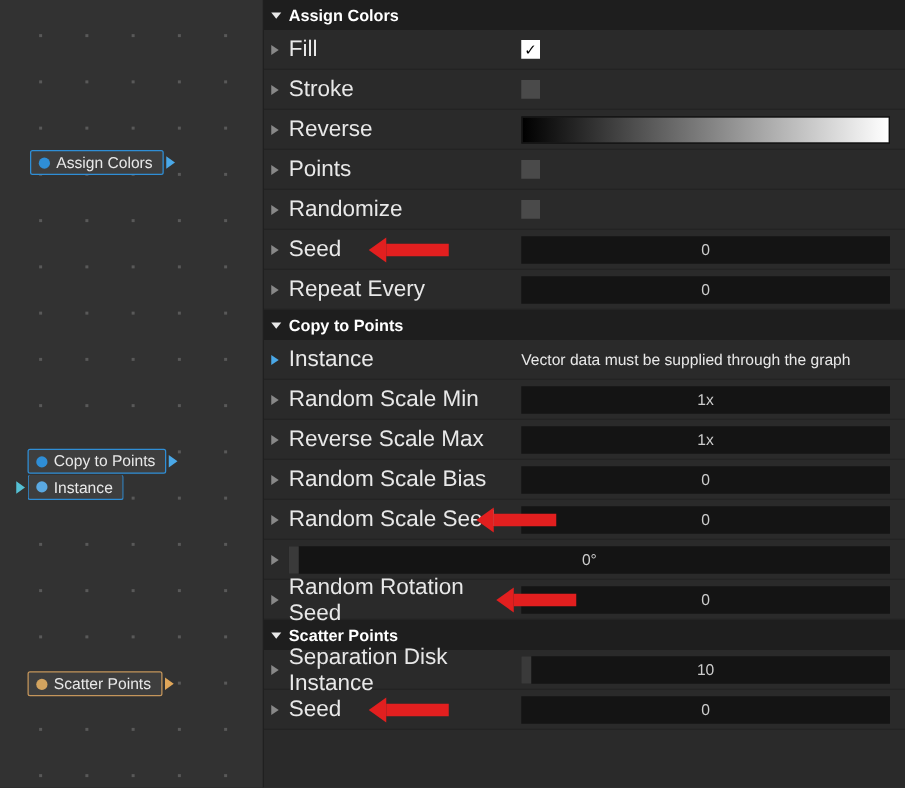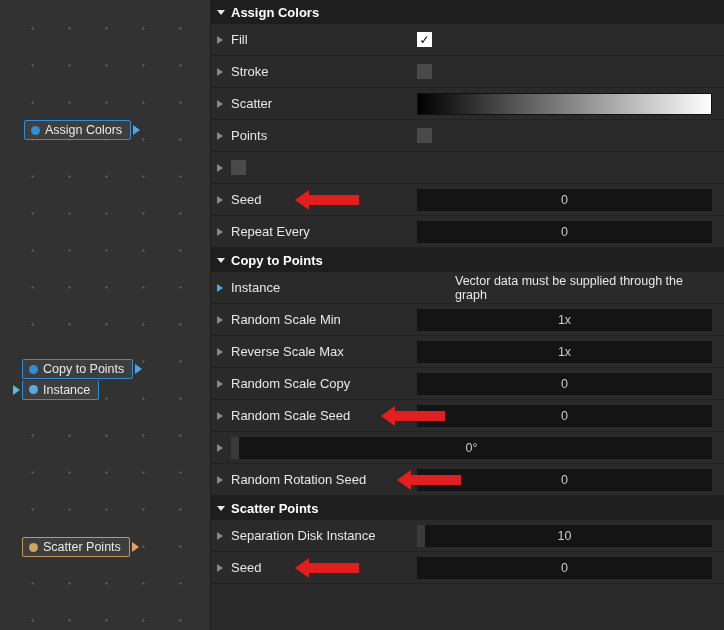--- a/index.html
+++ b/index.html
@@ -108,21 +108,21 @@
     border-top: 4px solid transparent;
     border-bottom: 4px solid transparent;
     border-left: 6px solid #888;
     margin-right: 8px;
     flex-shrink: 0;
   }
   .row .tri-label.blue { border-left-color: #4aa8e8; }
   .row .label {
     flex: 0 0 186px;
     color: #e8e8e8;
-    font-size: 13px;
+    font-size: 18px;
   }
   .row .control {
     flex: 1;
     padding-right: 12px;
     display: flex;
     align-items: center;
     justify-content: center;
     position: relative;
   }
   .checkbox {
@@ -157,21 +157,20 @@
     position: absolute;
     left: 0; top: 0; bottom: 0;
     width: 8px;
     background: #3a3a3a;
   }
   .hint-text {
     font-size: 12.5px;
     color: #e8e8e8;
     width: 100%;
     text-align: left;
-    margin-left: 38px;
   }
   
   .arrow {
     position: absolute;
     display: flex;
     align-items: center;
     pointer-events: none;
   }
   .arrow .shaft {
     height: 10px;
@@ -229,34 +228,35 @@
   </div>
   <div class="row">
     <span class="tri-label"></span>
     <span class="label">Stroke</span>
     <div class="control">
         <div class="checkbox-empty"></div>
       </div>
   </div>
   <div class="row">
     <span class="tri-label"></span>
-    <span class="label">Scatter</span>
+    <span class="label">Reverse</span>
     <div class="control">
         <div class="gradient-bar"></div>
       </div>
   </div>
   <div class="row">
     <span class="tri-label"></span>
     <span class="label">Points</span>
     <div class="control">
         <div class="checkbox-empty"></div>
       </div>
   </div>
   <div class="row">
     <span class="tri-label"></span>
+    <span class="label">Randomize</span>
     <div class="control">
         <div class="checkbox-empty"></div>
       </div>
   </div>
   <div class="row">
     <span class="tri-label"></span>
     <span class="label">Seed</span>
     <div class="control">
         <div class="num-field">0</div>
       </div>
@@ -293,21 +293,21 @@
   </div>
   <div class="row">
     <span class="tri-label"></span>
     <span class="label">Reverse Scale Max</span>
     <div class="control">
         <div class="num-field">1x</div>
       </div>
   </div>
   <div class="row">
     <span class="tri-label"></span>
-    <span class="label">Random Scale Copy</span>
+    <span class="label">Random Scale Bias</span>
     <div class="control">
         <div class="num-field">0</div>
       </div>
   </div>
   <div class="row">
     <span class="tri-label"></span>
     <span class="label">Random Scale Seed</span>
     <div class="control">
         <div class="num-field">0</div>
       </div>

